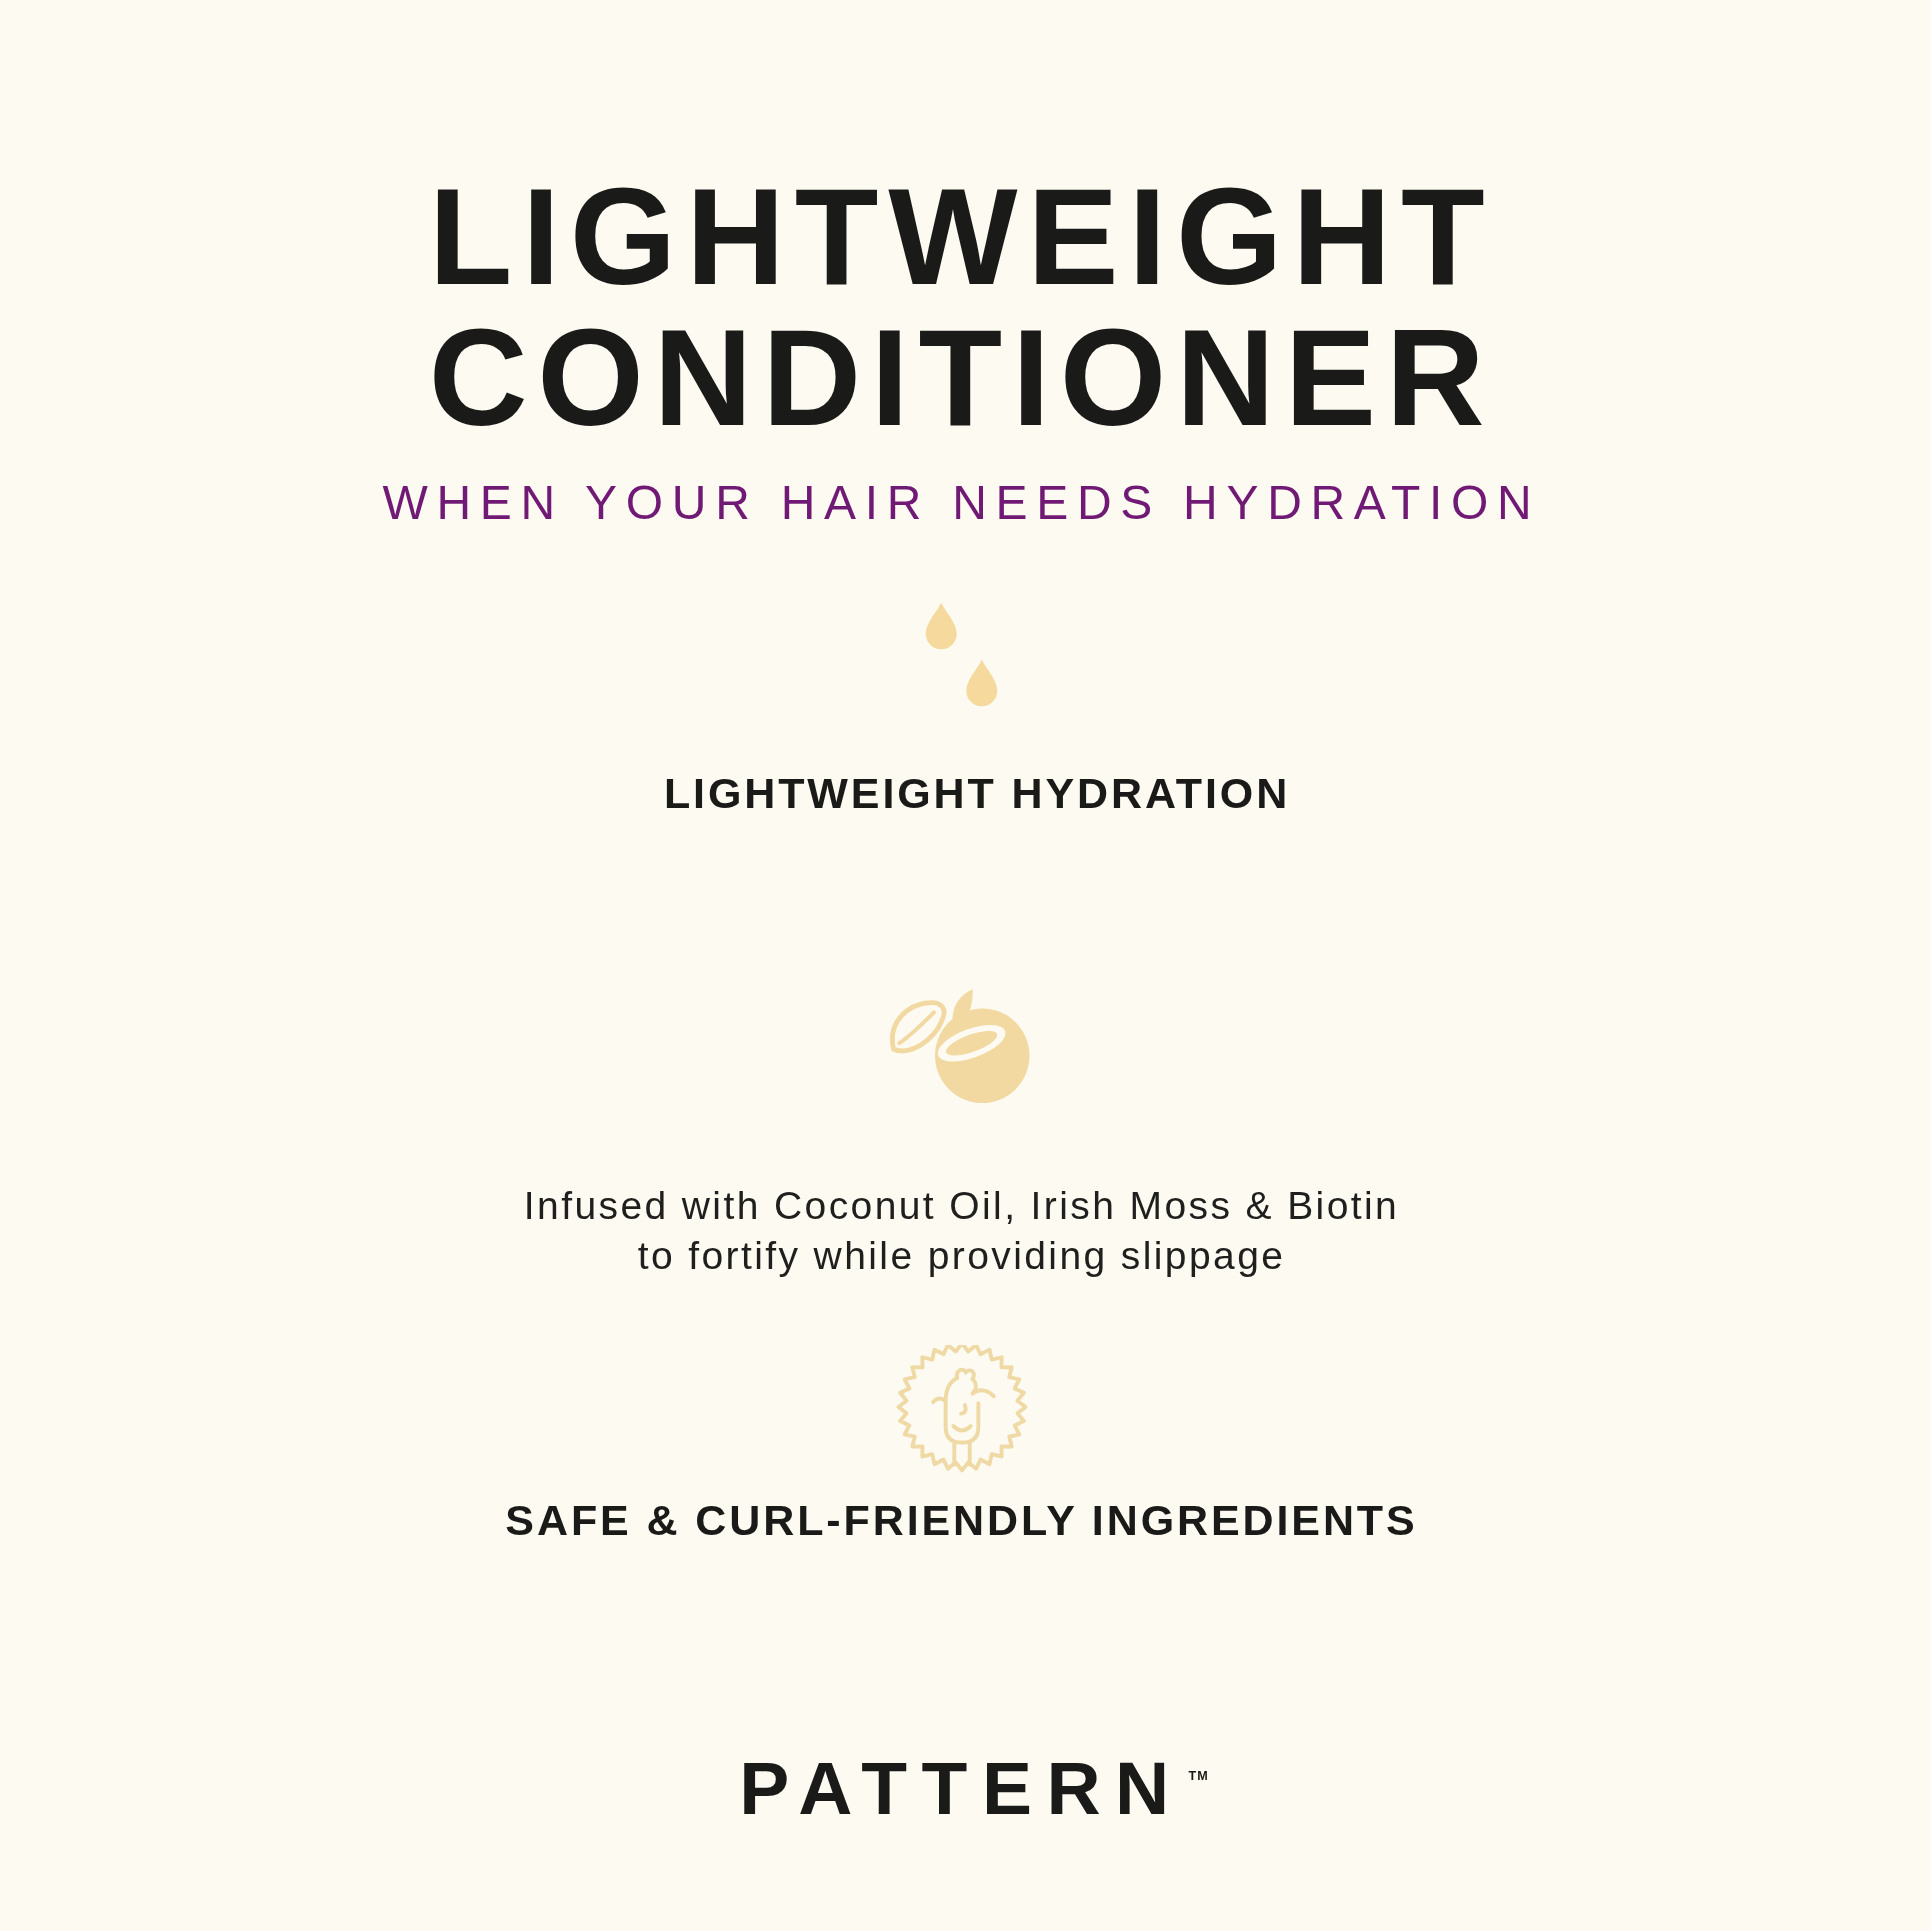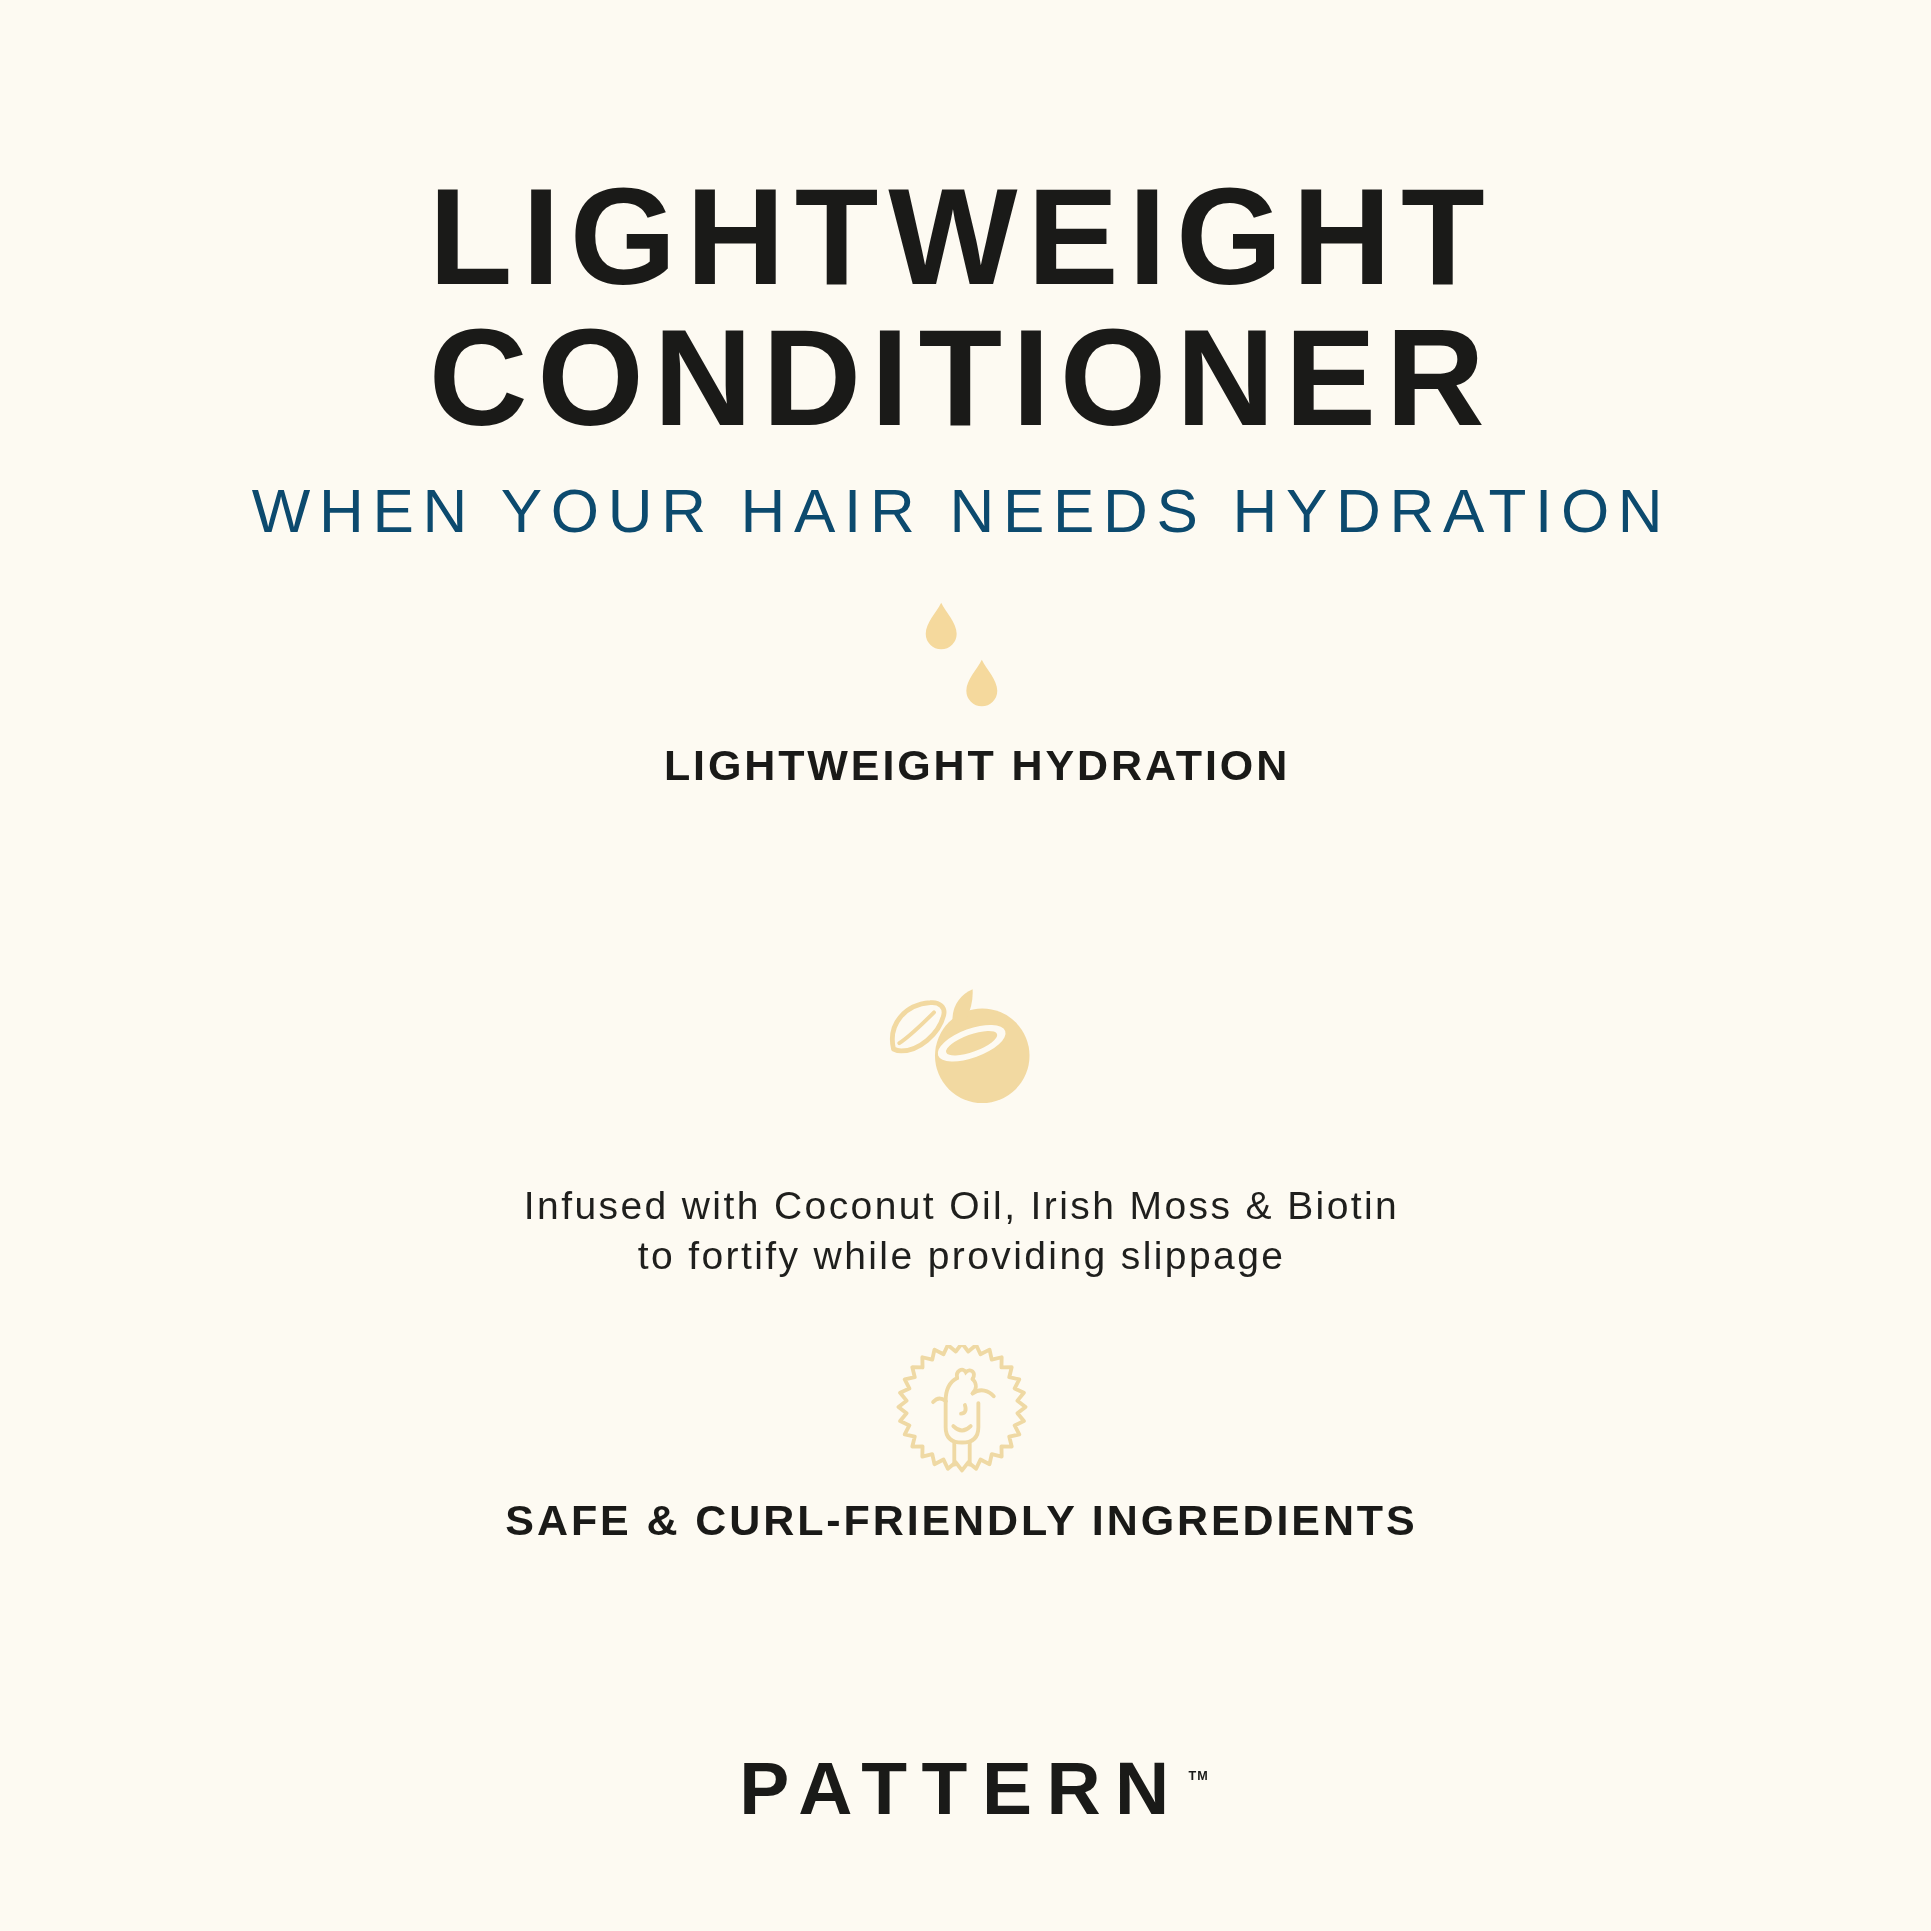--- a/index.html
+++ b/index.html
@@ -3,28 +3,28 @@
 <meta charset="utf-8">
 <style>
   html,body{margin:0;padding:0;background:#FDFAF2;}
   .canvas{
     position:relative;width:1923px;height:1931px;overflow:hidden;
     background:#FDFAF2;color:#1A1A18;
     font-family:"Liberation Sans",sans-serif;
   }
   .center{position:absolute;left:0;right:0;text-align:center;}
   .title{top:166px;font-size:137px;font-weight:700;line-height:141px;letter-spacing:9.7px;}
-  .subtitle{top:475px;font-size:62px;font-weight:400;letter-spacing:8.7px;color:#0c4a6e;}
+  .subtitle{top:475px;font-size:48px;font-weight:400;letter-spacing:8.7px;color:#701a75;}
   .icon-row{position:absolute;left:0;right:0;display:flex;justify-content:center;}
   .icon-drops{top:597px;}
   .icon-coconut{top:987px;}
   .icon-afro{top:1345px;}
   .sec-heading{font-size:43px;font-weight:700;letter-spacing:2.9px;line-height:50px;}
   .sec-body{font-size:39px;font-weight:400;letter-spacing:2.4px;line-height:50px;color:#1F1F1D;}
-  .h1{top:740px;padding-left:31px;} .b1{top:814px;}
+  .h1{top:768px;padding-left:31px;} .b1{top:814px;}
   .h2{top:1112px;} .b2{top:1181px;}
   .h3{top:1495px;} .b3{top:1554px;}
   .bullet{color:#F0A83C;font-size:27px;vertical-align:4.8px;margin:0 13.5px;}
   .brand-row{top:1750px;font-size:75px;font-weight:700;letter-spacing:14.5px;line-height:77px;}
   .brand-inner{position:relative;display:inline-block;}
   .tm{position:absolute;right:-25px;bottom:12px;font-size:12.6px;font-weight:700;letter-spacing:1px;}
   .tagline{top:1831px;font-size:20px;font-weight:700;letter-spacing:4.8px;line-height:25px;color:#23231F;}
 </style>
 </head>
 <body>

